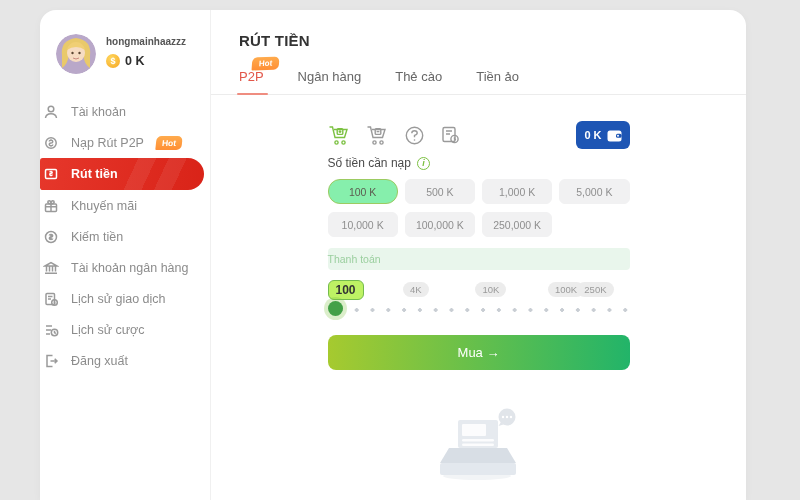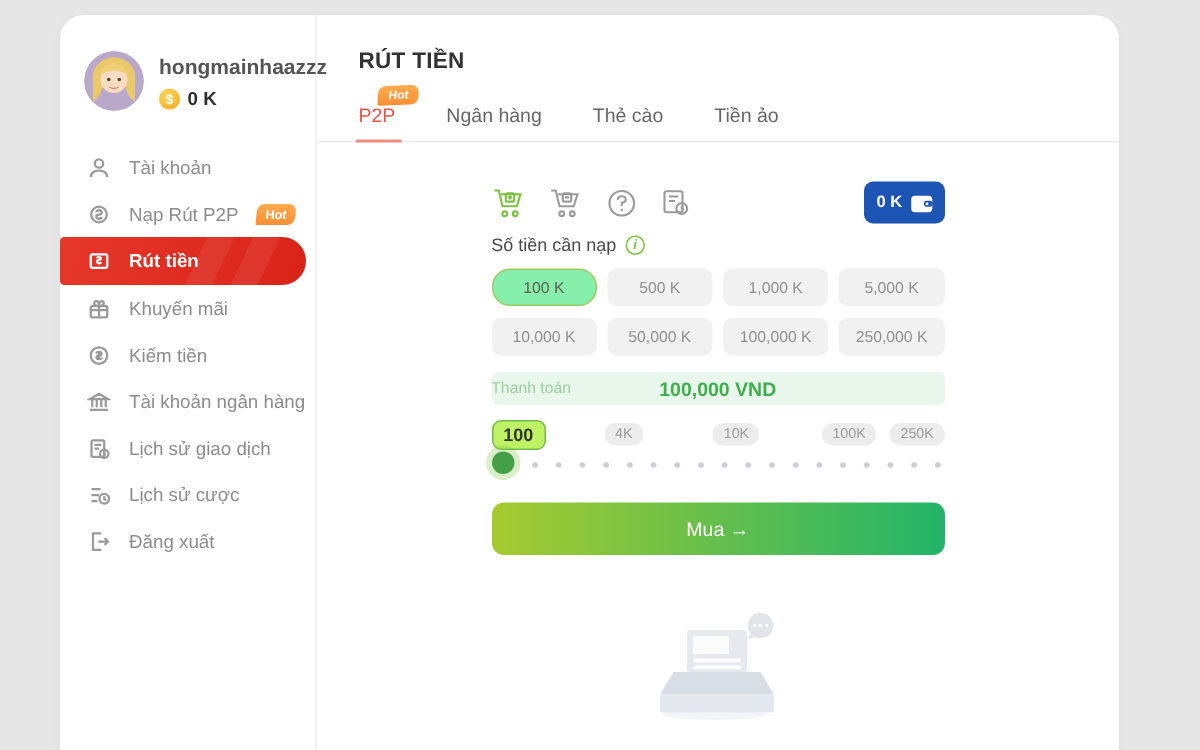--- a/index.html
+++ b/index.html
@@ -10,27 +10,27 @@
     position:absolute; left:40px; top:10px; width:706px; height:490px;
     background:#fff; border-radius:16px 16px 0 0; display:flex;
     box-shadow:0 2px 8px rgba(0,0,0,.04);
   }
 
   
   .sidebar { width:171px; border-right:1px solid #f0f0f0; padding-top:20px; flex:0 0 171px; }
   .profile { display:flex; gap:10px; padding:4px 14px 16px 16px; align-items:flex-start; }
   .avatar { width:40px; height:40px; border-radius:50%; overflow:hidden; flex:0 0 40px; }
   .profile-meta { padding-top:2px; }
-  .username { font-size:14px; color:#555; font-weight:bold; margin-bottom:7px;text-align:right; }
+  .username { font-size:10px; color:#555; font-weight:bold; margin-bottom:7px;text-align:right; }
   .balance-row { display:flex; align-items:center; gap:5px; }
   .coin { width:14px; height:14px; border-radius:50%; background:radial-gradient(circle at 35% 30%, #ffd65c, #f5a623); color:#fff; font-size:9px; font-weight:bold; display:flex; align-items:center; justify-content:center; }
   .balance { font-size:12.5px; font-weight:bold; color:#2e2e2e; }
 
   .menu { margin-top:6px; }
-  .menu-item { height:31px; display:flex; align-items:center; gap:12px; padding-left:17px; cursor:pointer; }
+  .menu-item { height:31px; display:flex; align-items:center; gap:12px; padding-left:2px; cursor:pointer; }
   .menu-item .mi-icon { width:17px; height:17px; display:flex; align-items:center; justify-content:center; }
   .menu-item .mi-icon svg { stroke:#9a9a9a; fill:none; stroke-width:1.5; }
   .menu-item .mi-label { font-size:12.5px; color:#8c8c8c; white-space:nowrap; }
   .menu-item.active {
     background:linear-gradient(100deg,#e6372b,#d92318);
     background-image:
       linear-gradient(115deg, transparent 55%, rgba(255,255,255,.07) 55%, rgba(255,255,255,.07) 65%, transparent 65%, transparent 72%, rgba(255,255,255,.07) 72%, rgba(255,255,255,.07) 82%, transparent 82%),
       linear-gradient(100deg,#e6372b,#d92318);
     margin-right:6px; border-radius:3px 17px 17px 3px; height:32px;
   }
@@ -67,21 +67,21 @@
   .amount-btn { height:25px; border-radius:6px; border:1px solid #f1f1f2; background:#f1f1f2; font-size:10.5px; color:#8f8f8f; font-family:inherit; cursor:pointer; }
   .amount-btn.selected { background:#86efac; border:1px solid #9ccb61; color:#5c5c50; border-radius:12px; }
 
   .payment-bar { margin-top:11px; height:22px; background:#e9f6ec; border-radius:4px; position:relative; display:flex; align-items:center; }
   .payment-label { font-size:10.5px; color:#9bcf9f; padding-left:0; }
   .payment-value { position:absolute; left:0; right:0; text-align:center; font-size:13px; font-weight:bold; color:#3fae4c; }
 
   .slider { position:relative; height:40px; margin-top:10px; }
   .slider-value { position:absolute; left:0; top:0; background:#bef264; border:1px solid #74bb4e; border-radius:6px; padding:2px 7px; font-size:12px; font-weight:bold; color:#333; }
   .slider-mark { position:absolute; top:2px; background:#ececec; border-radius:9px; padding:2px 7px; font-size:9.5px; color:#9a9a9a; cursor:pointer; }
-  .mark-1k { left:25%; } .mark-10k { left:49%; } .mark-100k { left:73%; } .mark-250k { right:0;text-align:right; }
+  .mark-1k { left:25%; } .mark-10k { left:49%; } .mark-100k { left:73%; } .mark-250k { right:16px;text-align:right; }
   .slider-track { position:absolute; left:5px; right:2px; top:27px; height:6px;
     background-image:radial-gradient(circle, #c9ced4 1.7px, transparent 2.1px);
     background-size:15.8px 6px; background-repeat:repeat-x; background-position:0 center; }
   .slider-handle { position:absolute; left:0; top:21px; width:15px; height:15px; border-radius:50%; background:#43a047; box-shadow:0 0 0 4px rgba(124,193,66,.28); cursor:grab; }
 
   .buy-btn { width:100%; height:35px; margin-top:15px; border:none; border-radius:8px;
     background:linear-gradient(90deg,#a6ca2f,#22b469); color:#fff; font-size:13px; font-family:inherit; cursor:pointer; }
 
   .empty { text-align:center; margin-top:38px; }
 </style>
@@ -261,28 +261,26 @@
         <span class="amount-label">Số tiền cần nạp</span>
         <span class="info-icon">i</span>
       </div>
 
       <div class="amount-grid">
         <button class="amount-btn selected">100 K</button>
         <button class="amount-btn">500 K</button>
         <button class="amount-btn">1,000 K</button>
         <button class="amount-btn">5,000 K</button>
         <button class="amount-btn">10,000 K</button>
-        <button class="amount-btn">50,000 K</button>
         <button class="amount-btn">100,000 K</button>
         <button class="amount-btn">250,000 K</button>
       </div>
 
       <div class="payment-bar">
         <span class="payment-label">Thanh toán</span>
-        <span class="payment-value">100,000 VND</span>
       </div>
 
       <div class="slider">
         <span class="slider-value">100</span>
         <span class="slider-mark mark-1k">4K</span>
         <span class="slider-mark mark-10k">10K</span>
         <span class="slider-mark mark-100k">100K</span>
         <span class="slider-mark mark-250k">250K</span>
         <div class="slider-track"></div>
         <div class="slider-handle"></div>

